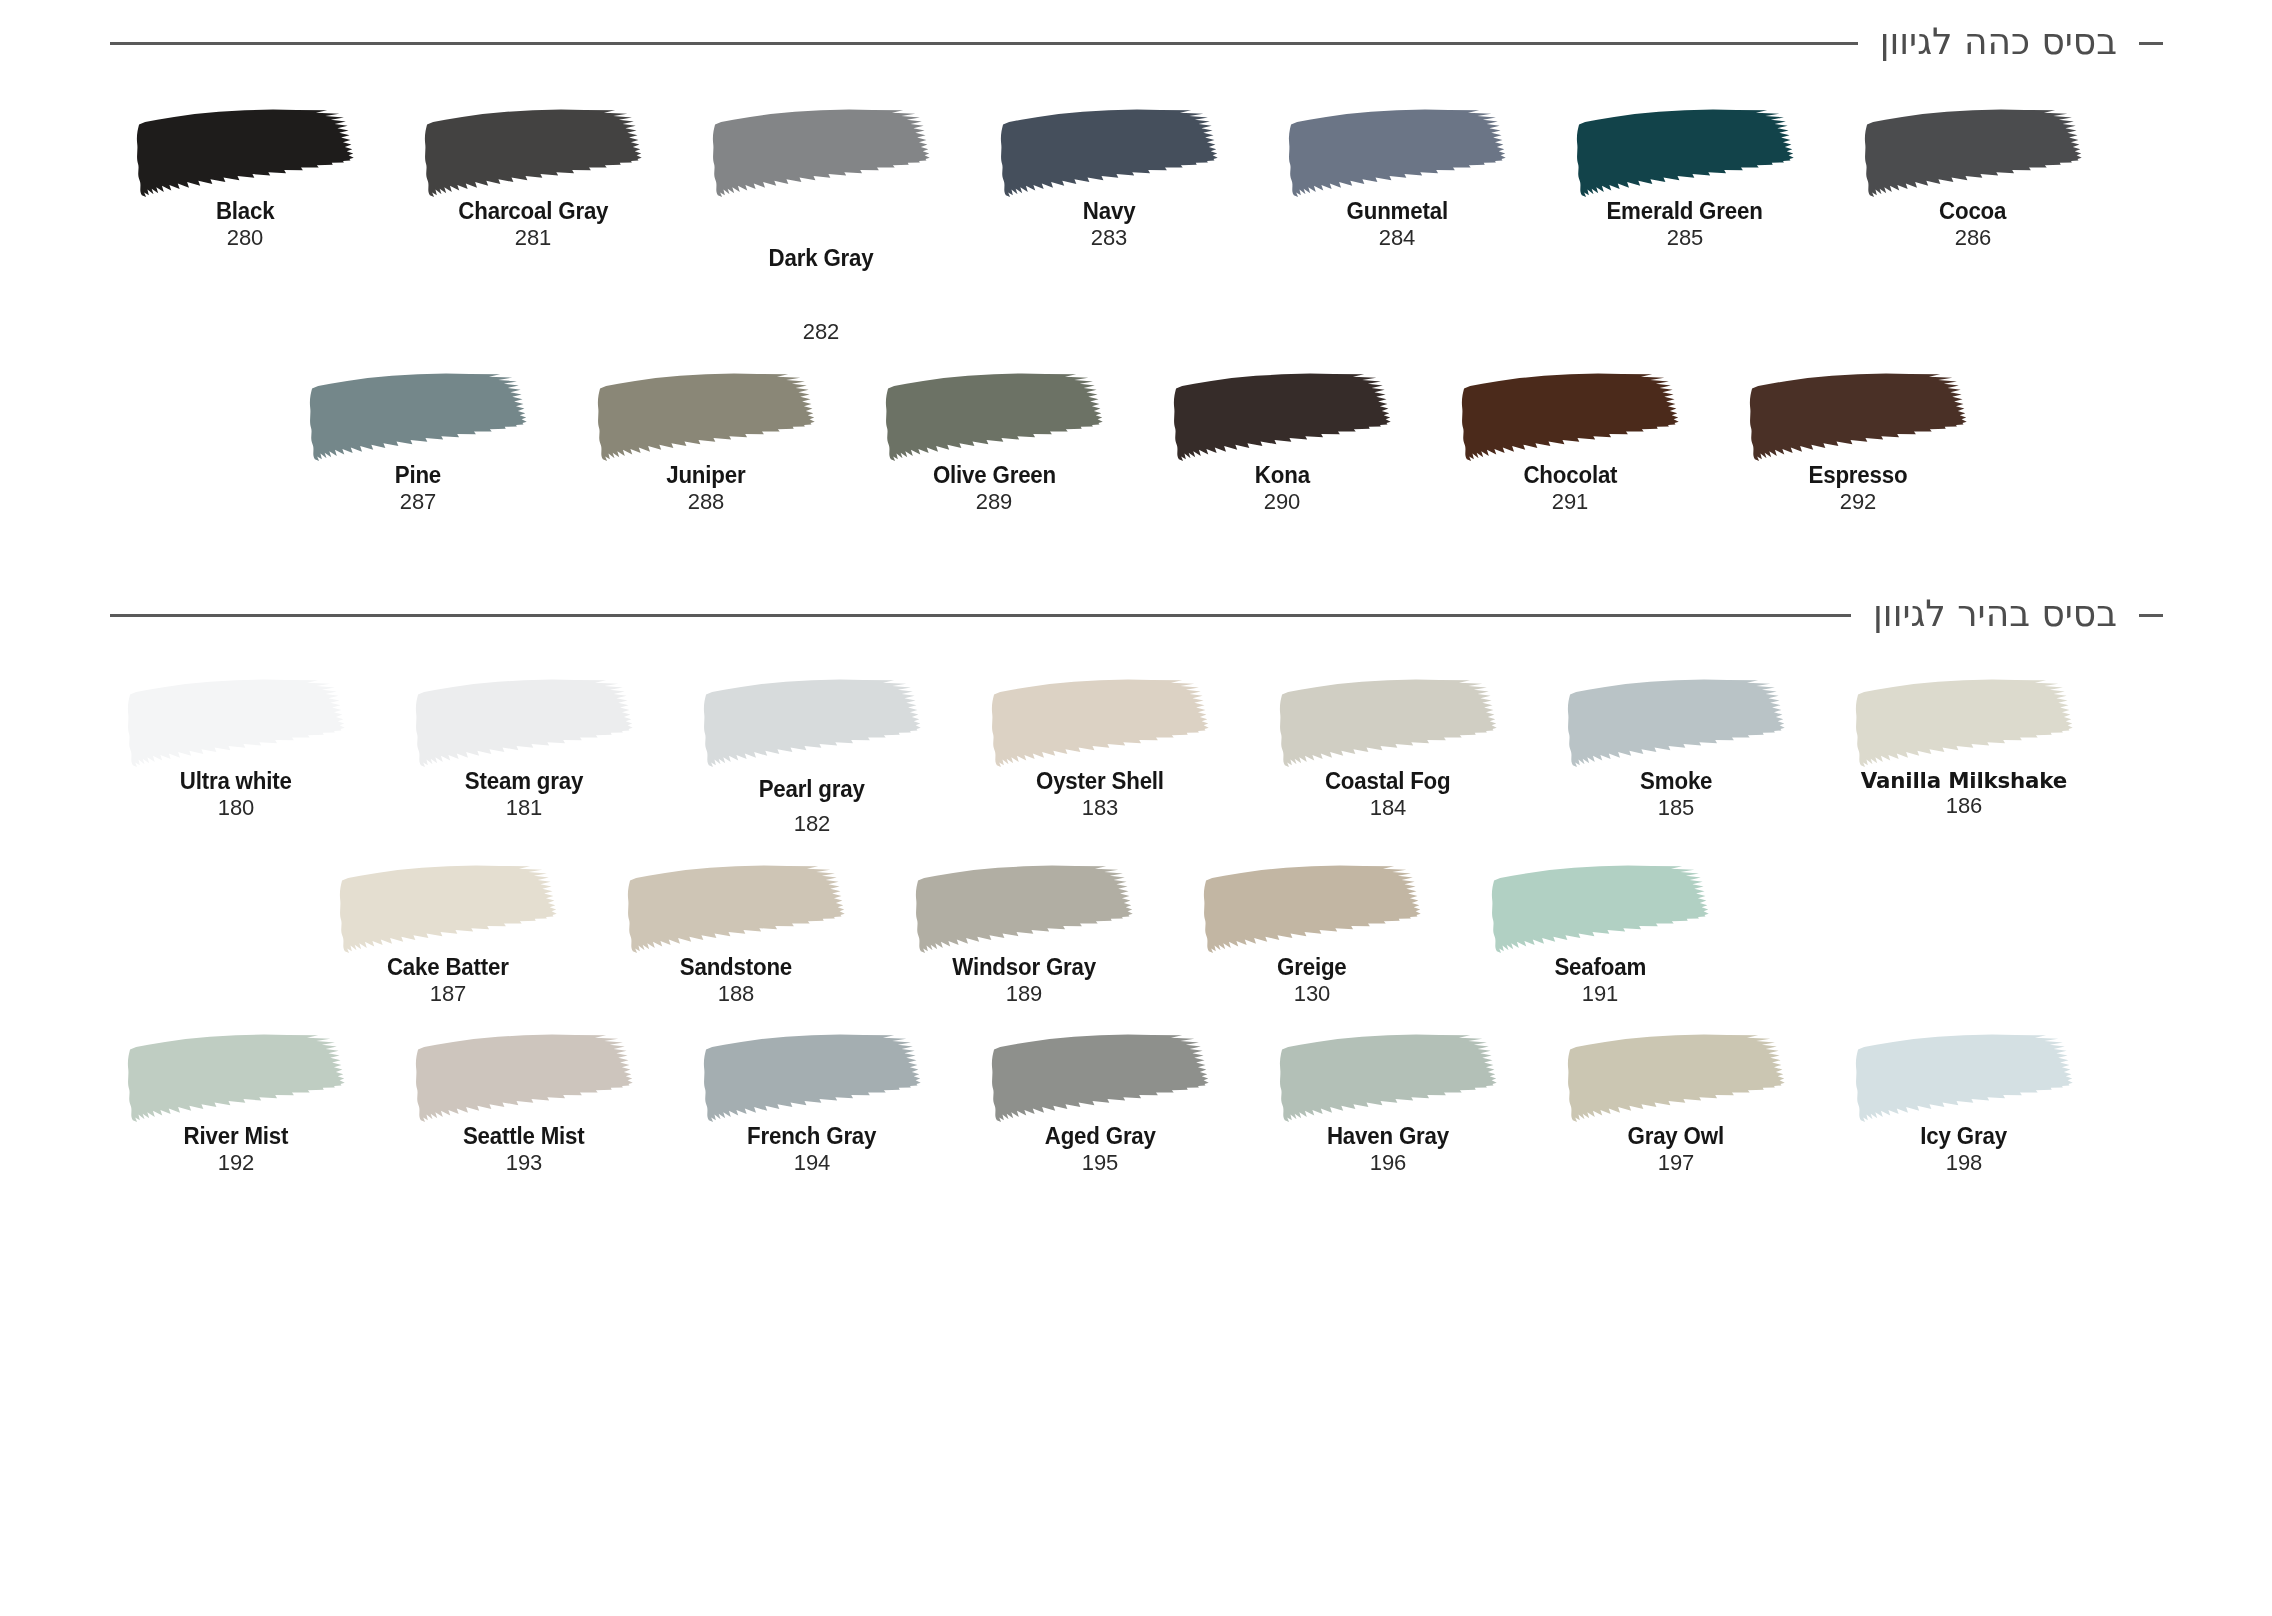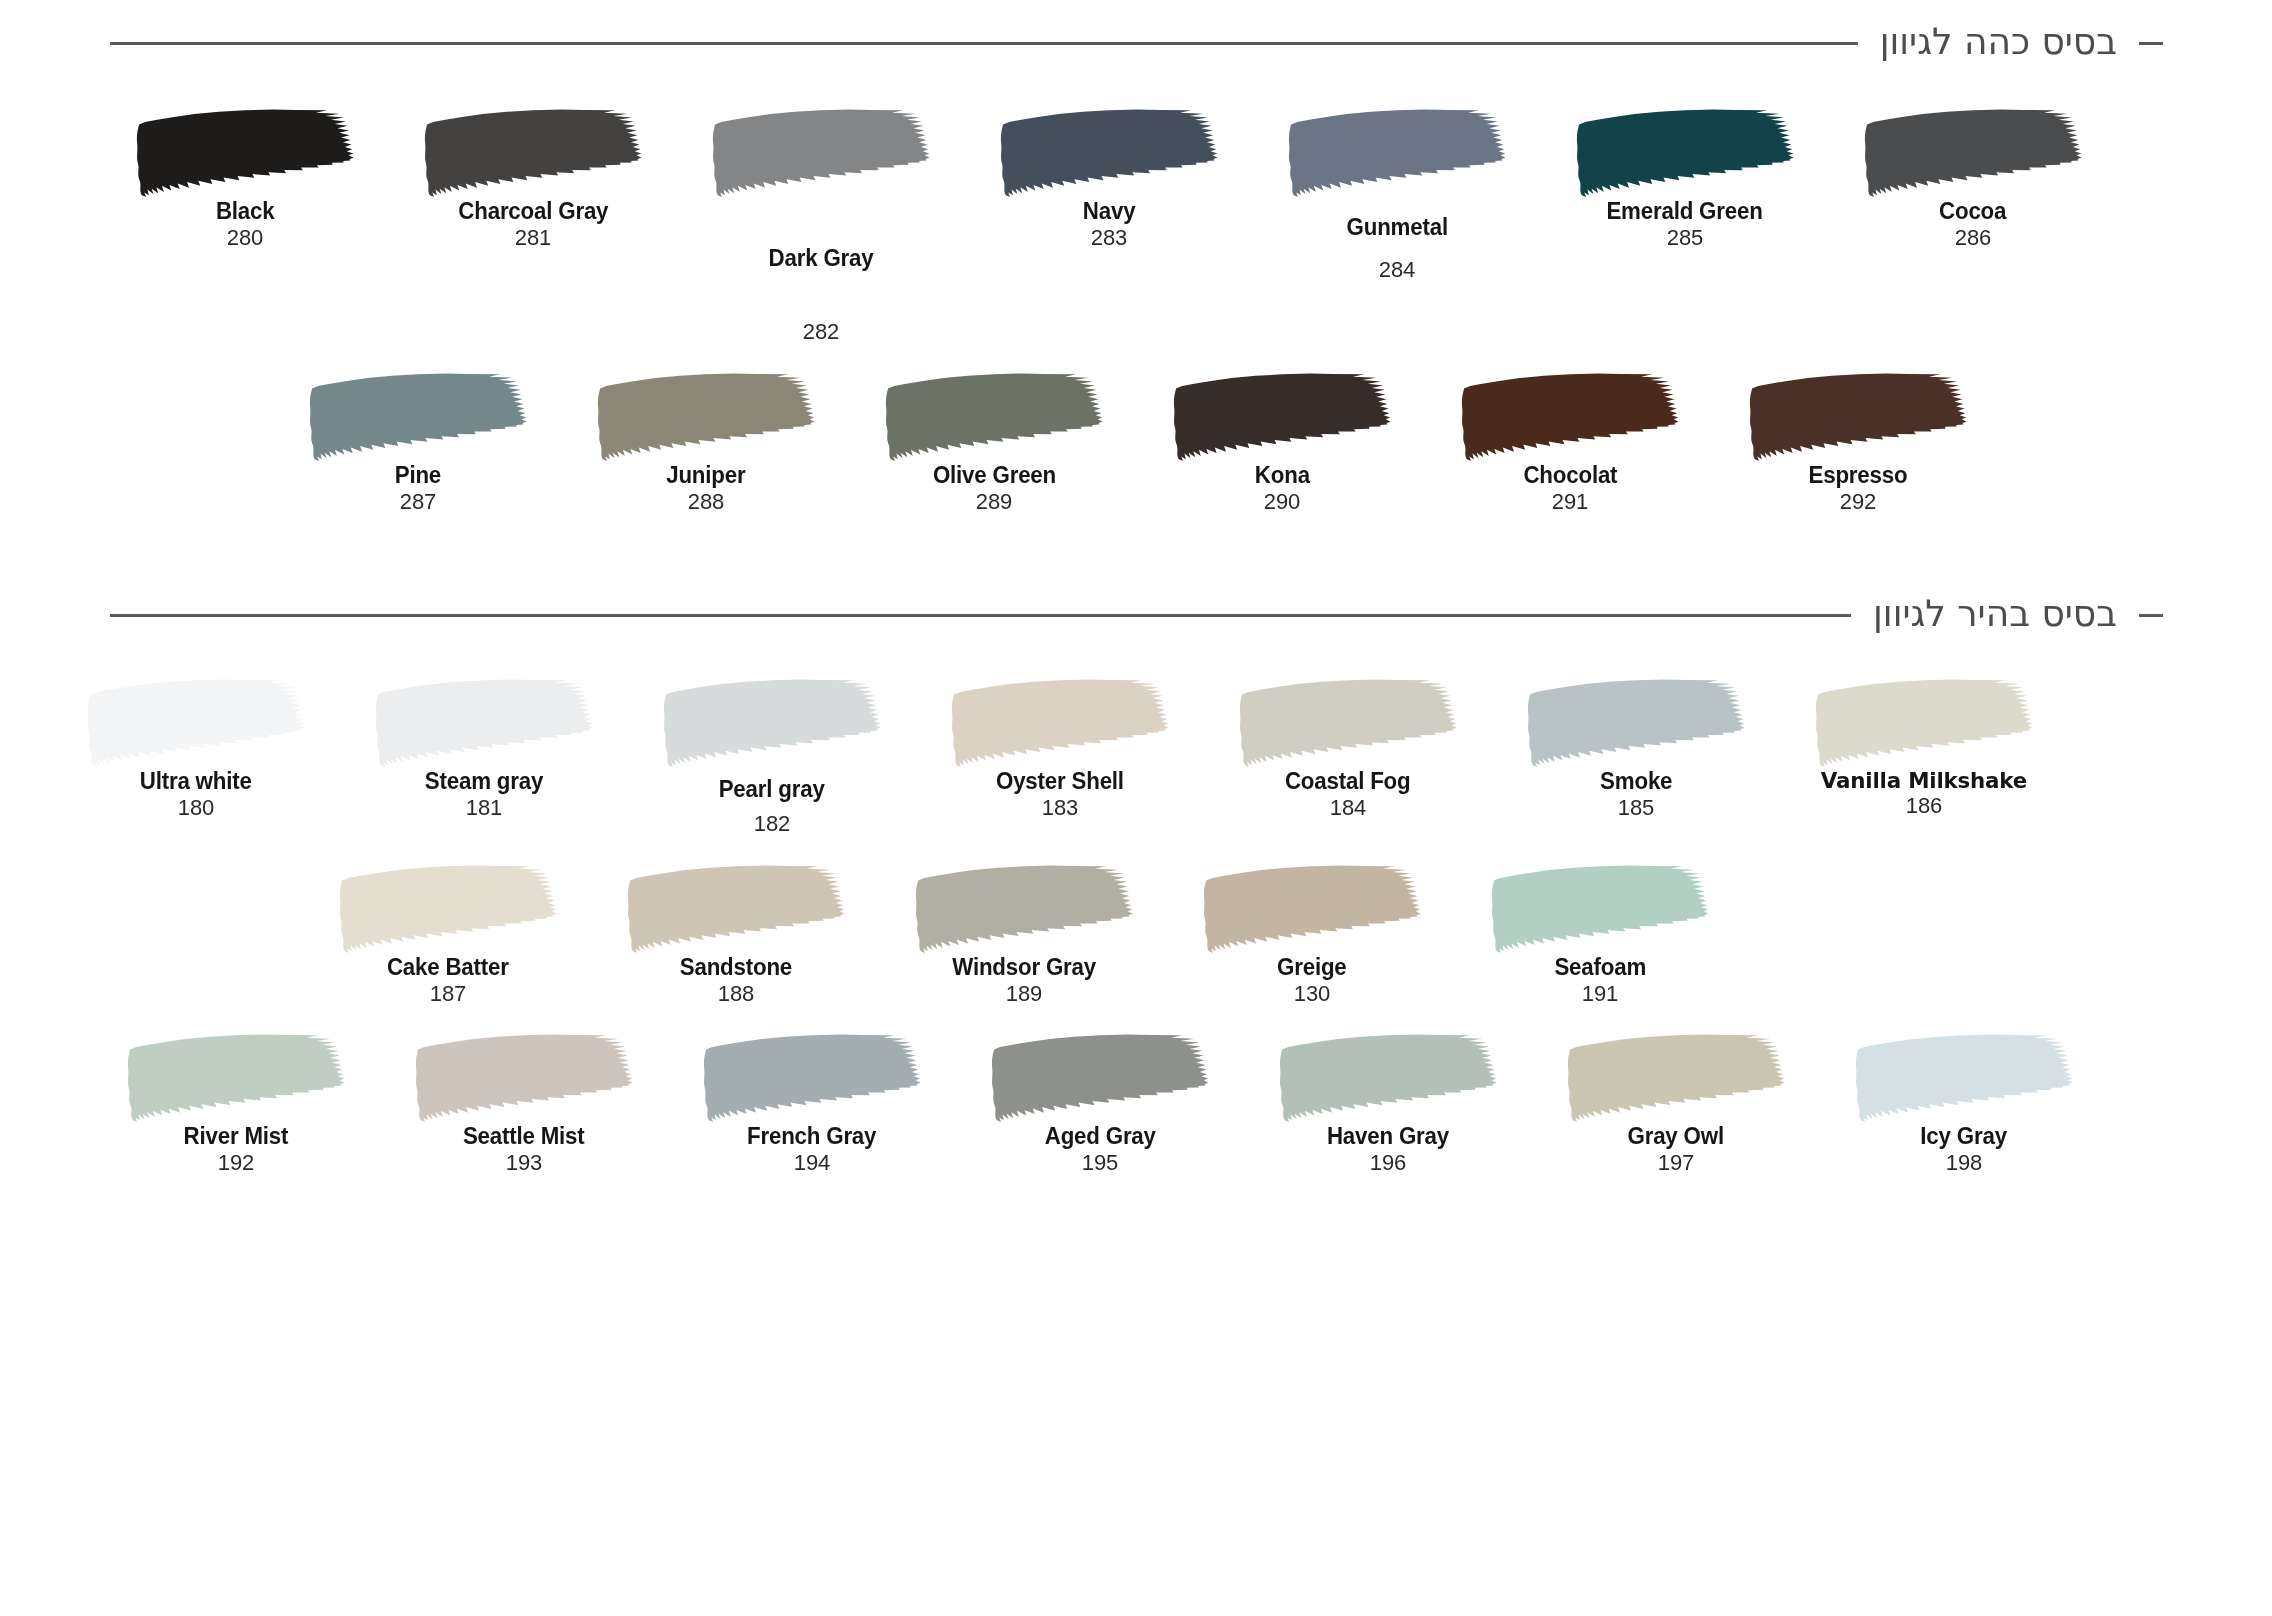--- a/index.html
+++ b/index.html
@@ -83,21 +83,21 @@
     color: #2a2a2a;
     text-align: center;
   }
 
   
   #dark-header { margin-top: 22px; }
   #dark-row-1  { margin-top: 43px; padding-left: 101px; }
   #dark-row-2  { margin-top: 27px; padding-left: 274px; }
 
   #light-header { margin-top: 79px; }
-  #light-row-1  { margin-top: 41px; padding-left: 52px; }
+  #light-row-1  { margin-top: 41px; padding-left: 92px; }
   #light-row-2  { margin-top: 27px; padding-left: 304px; }
   #light-row-3  { margin-top: 26px; padding-left: 92px; }
 </style>
 </head>
 <body>
 
 <div class="page">
 
   <div class="section-header" id="dark-header">
     <div class="rule"></div>
@@ -135,21 +135,21 @@
       </div>
       <div class="swatch-cell" style="width: 288px;">
         <div class="stroke-wrap">
           <svg class="stroke" width="224" height="90" viewBox="0 0 240 96" preserveAspectRatio="none">
             <path d="M6.5,17.5 C5,23 3.5,30 4.5,38 C5.5,46 3,52 5.5,60 C7,65 4,70 7,77 C9.5,83 6,88 9.5,93 L14,95 L12,90 L17,93 L15.5,87 L22,92 L20,86 L27,91 L25,84.5 L33,89.5 L31,83 L41,88 L39,82 L50,86.5 L48,80.5 L60,85 L58,79 L72,83 L70,77.5 L85,81 L83,76 L99,79 L97,74 L114,77 L112,72.5 L130,74.5 L128,70.5 L147,72 L145,68.5 L164,69.5 L162,66 L182,66.5 L180,63.5 L199,63.5 L197,61 L214,60.5 L213,58.5 L226,58 L225,56.5 L233,56 L232,54.5 L236.5,53 L231,50.5 L236,48.5 L229,46 L235,44 L227,41.5 L234,39 L225,36.5 L233,34 L223,31.5 L232,29 L221,26.5 L231,24 L219,21.5 L230,19 L216,17 L228,14.5 L212,12.5 L226,10 L206,8.5 L221,6 L196,5 L208,2.5 L175,2 L150,1.5 L120,2.5 L92,4 L66,6.5 L44,9.5 L26,12.5 L13,15 Z" fill="#454f5c"></path>
           </svg>
         </div>
         <div class="swatch-name" style="transform: scaleX(0.97);">Navy</div>
         <div class="swatch-code">283</div>
       </div>
-      <div class="swatch-cell" style="width: 288px; gap: 16px;">
+      <div class="swatch-cell" style="width: 288px;">
         <div class="stroke-wrap">
           <svg class="stroke" width="224" height="90" viewBox="0 0 240 96" preserveAspectRatio="none">
             <path d="M6.5,17.5 C5,23 3.5,30 4.5,38 C5.5,46 3,52 5.5,60 C7,65 4,70 7,77 C9.5,83 6,88 9.5,93 L14,95 L12,90 L17,93 L15.5,87 L22,92 L20,86 L27,91 L25,84.5 L33,89.5 L31,83 L41,88 L39,82 L50,86.5 L48,80.5 L60,85 L58,79 L72,83 L70,77.5 L85,81 L83,76 L99,79 L97,74 L114,77 L112,72.5 L130,74.5 L128,70.5 L147,72 L145,68.5 L164,69.5 L162,66 L182,66.5 L180,63.5 L199,63.5 L197,61 L214,60.5 L213,58.5 L226,58 L225,56.5 L233,56 L232,54.5 L236.5,53 L231,50.5 L236,48.5 L229,46 L235,44 L227,41.5 L234,39 L225,36.5 L233,34 L223,31.5 L232,29 L221,26.5 L231,24 L219,21.5 L230,19 L216,17 L228,14.5 L212,12.5 L226,10 L206,8.5 L221,6 L196,5 L208,2.5 L175,2 L150,1.5 L120,2.5 L92,4 L66,6.5 L44,9.5 L26,12.5 L13,15 Z" fill="#6b7586"></path>
           </svg>
         </div>
         <div class="swatch-name" style="transform: scaleX(0.97);">Gunmetal</div>
         <div class="swatch-code">284</div>
       </div>
       <div class="swatch-cell" style="width: 288px;">
         <div class="stroke-wrap">

